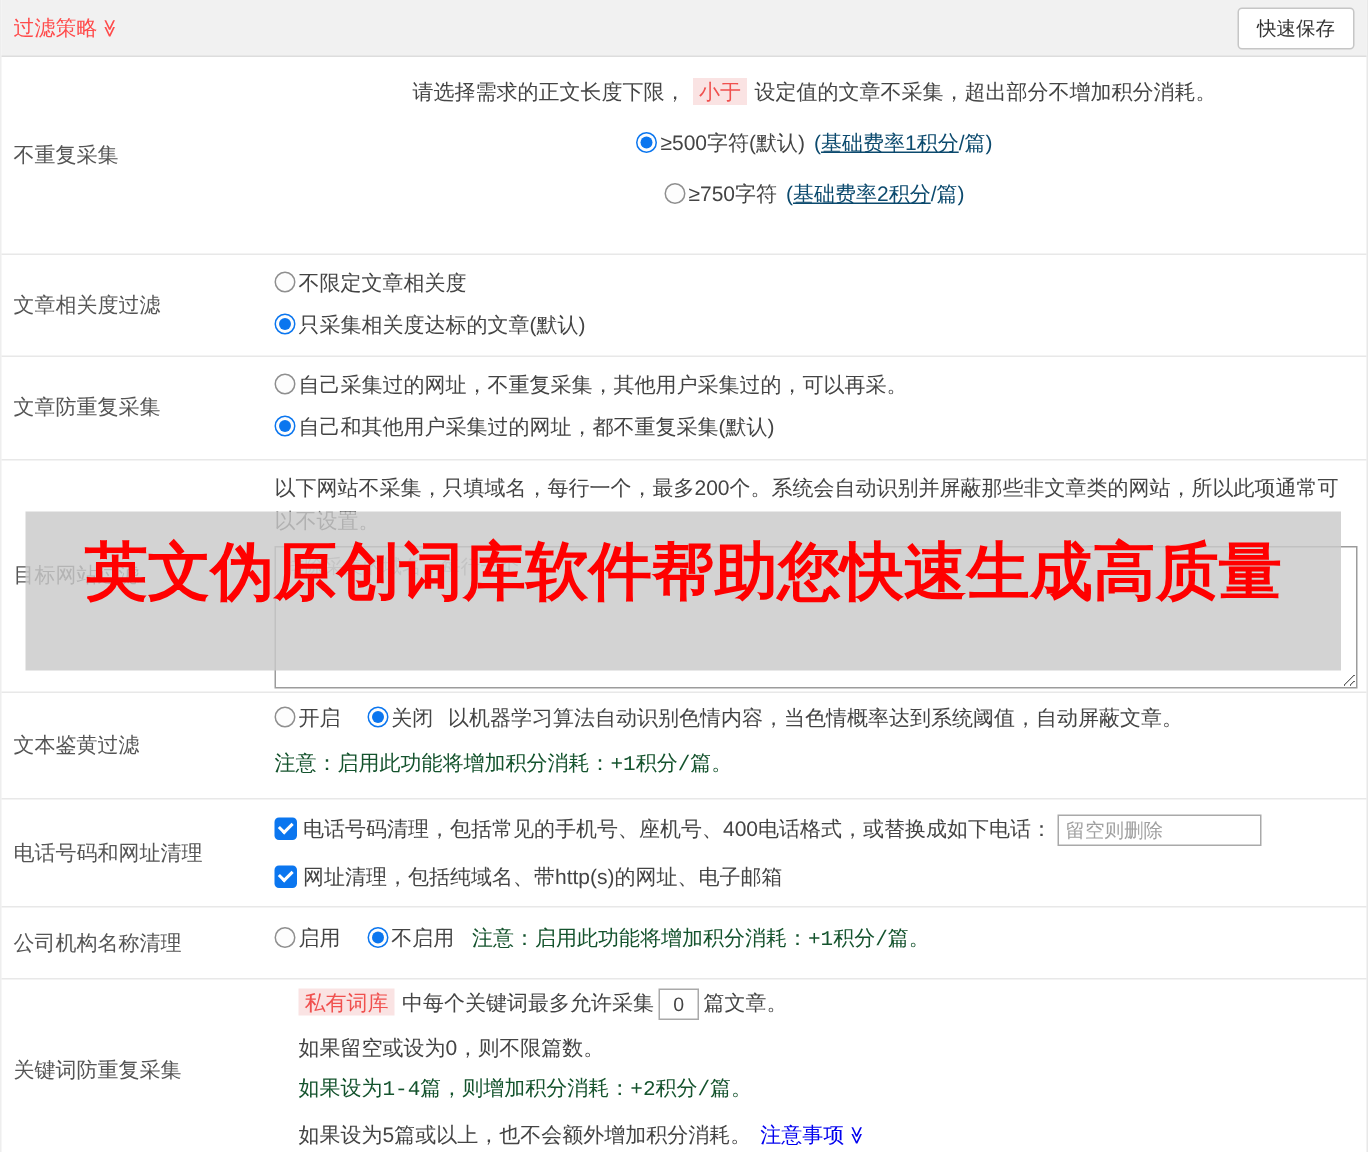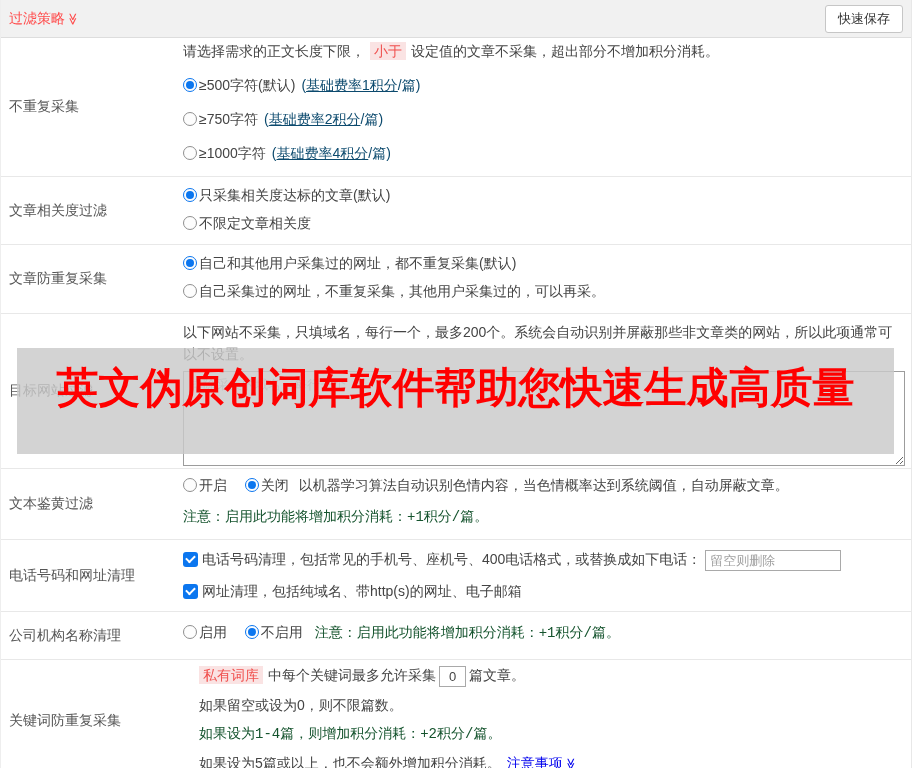--- a/index.html
+++ b/index.html
@@ -15,21 +15,21 @@
   .chev { display:inline-block; transform:rotate(90deg); font-size:12px; margin-left:2px; }
   .save-btn { margin-left:auto; background:#fff; border:1px solid #c6c6c6; border-radius:3px;
     padding:4px 12px; font-size:13px; color:#333; cursor:pointer;font-family:Liberation Mono, monospace; }
 
   
   .row { display:flex; border-bottom:1px solid #e8e8e8; padding-left:8px; position:relative; }
   .row-label { width:174px; flex:none; color:#555; display:flex; align-items:center; }
   .row-content { flex:1; padding-right:8px; }
   .line { line-height:22px; }
 
-  .r1 { min-height:132px; } .r1 .row-content { padding-top:2px; } .r1 .line { margin-bottom:12px; }
+  .r1 { min-height:132px; } .r1 .row-content { padding-top:12px;text-align:center; } .r1 .line { margin-bottom:12px; }
   .r2 { min-height:68px; }  .r2 .row-content { padding-top:7px; } .r2 .line { margin-bottom:6px; }
   .r3 { min-height:69px; }  .r3 .row-content { padding-top:7px; } .r3 .line { margin-bottom:6px; }
   .r4 { min-height:155px; } .r4 .row-content { padding-top:7px; }
   .r5 { min-height:71px; }  .r5 .row-content { padding-top:5px; } .r5 .line { margin-bottom:10px; }
   .r6 { min-height:67px; }  .r6 .row-content { padding-top:7px; } .r6 .line { line-height:24px; margin-bottom:8px; }
   .r7 { min-height:48px; }  .r7 .row-content { padding-top:9px; }
   .r8 { min-height:120px; border-bottom:none; } .r8 .row-content { padding-top:4px; } .r8 .line { margin-bottom:7px;margin-left:16px; }
 
   
   .radio { display:inline-block; width:14px; height:14px; border:1px solid #8f8f8f; border-radius:50%;
@@ -82,46 +82,43 @@
     <div class="row-content">
       <div class="line">
         <span>请选择需求的正文长度下限，</span><span class="hl">小于</span><span>设定值的文章不采集，超出部分不增加积分消耗。</span>
       </div>
       <div class="line opt">
         <span class="radio checked"></span><span>≥500字符(默认)</span><span class="fee"><span>(</span><span class="fee-u">基础费率1积分</span><span>/篇)</span></span>
       </div>
       <div class="line opt">
         <span class="radio"></span><span>≥750字符</span><span class="fee"><span>(</span><span class="fee-u">基础费率2积分</span><span>/篇)</span></span>
       </div>
-      <div class="line opt">
-        <span class="radio"></span><span>≥1000字符</span><span class="fee"><span>(</span><span class="fee-u">基础费率4积分</span><span>/篇)</span></span>
-      </div>
     </div>
   </div>
 
   <div class="row r2">
     <div class="row-label">文章相关度过滤</div>
     <div class="row-content">
       <div class="line opt">
-        <span class="radio checked"></span><span>只采集相关度达标的文章(默认)</span>
+        <span class="radio"></span><span>不限定文章相关度</span>
       </div>
       <div class="line opt">
-        <span class="radio"></span><span>不限定文章相关度</span>
+        <span class="radio checked"></span><span>只采集相关度达标的文章(默认)</span>
       </div>
     </div>
   </div>
 
   <div class="row r3">
     <div class="row-label">文章防重复采集</div>
     <div class="row-content">
       <div class="line opt">
-        <span class="radio checked"></span><span>自己和其他用户采集过的网址，都不重复采集(默认)</span>
+        <span class="radio"></span><span>自己采集过的网址，不重复采集，其他用户采集过的，可以再采。</span>
       </div>
       <div class="line opt">
-        <span class="radio"></span><span>自己采集过的网址，不重复采集，其他用户采集过的，可以再采。</span>
+        <span class="radio checked"></span><span>自己和其他用户采集过的网址，都不重复采集(默认)</span>
       </div>
     </div>
   </div>
 
   <div class="row r4">
     <div class="row-label">目标网站过滤</div>
     <div class="row-content">
       <div class="line desc4">以下网站不采集，只填域名，每行一个，最多200个。系统会自动识别并屏蔽那些非文章类的网站，所以此项通常可以不设置。</div>
       <textarea class="site-textarea" placeholder="排除采集的域名，每行一个" style=""></textarea>
     </div>

